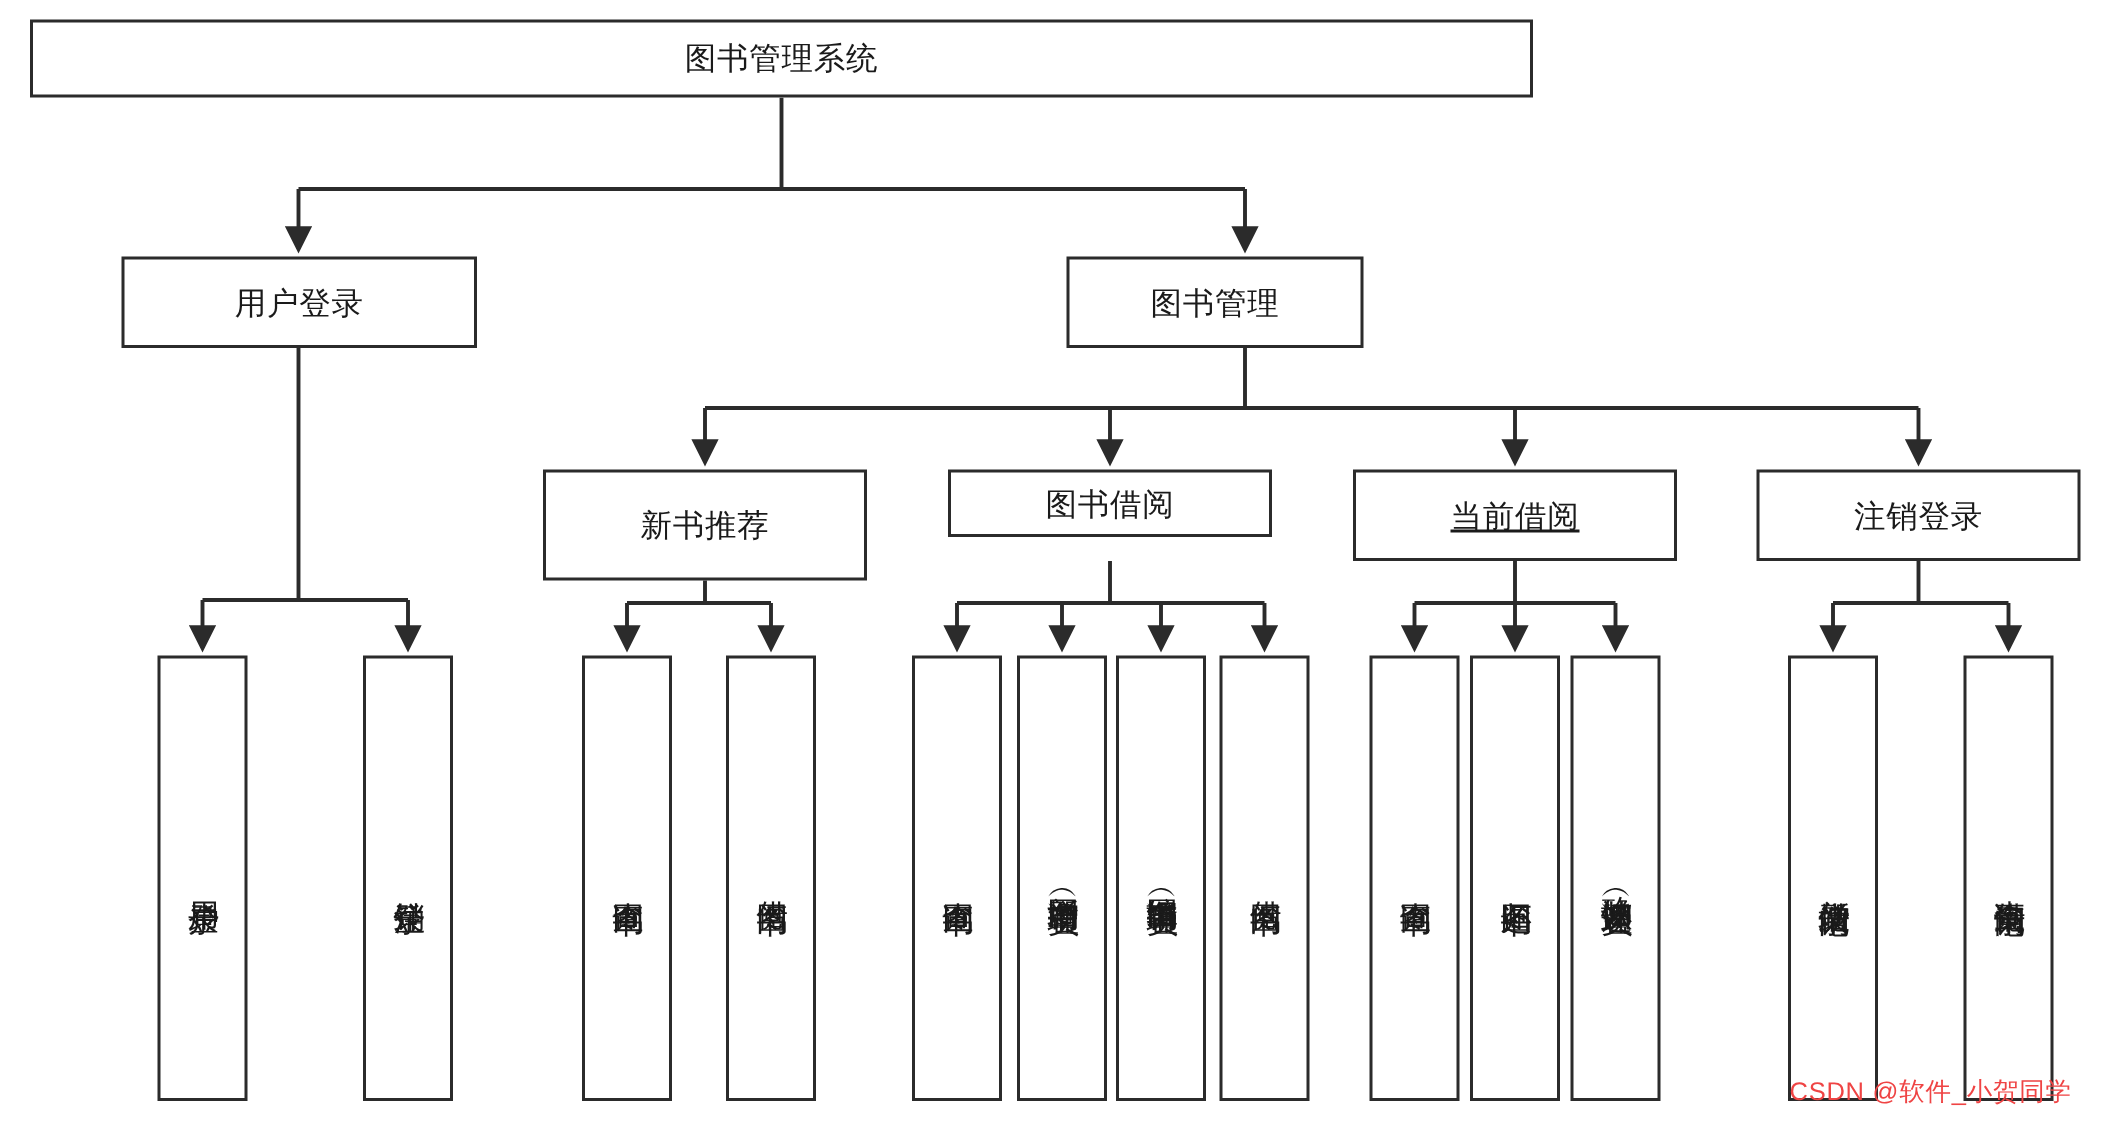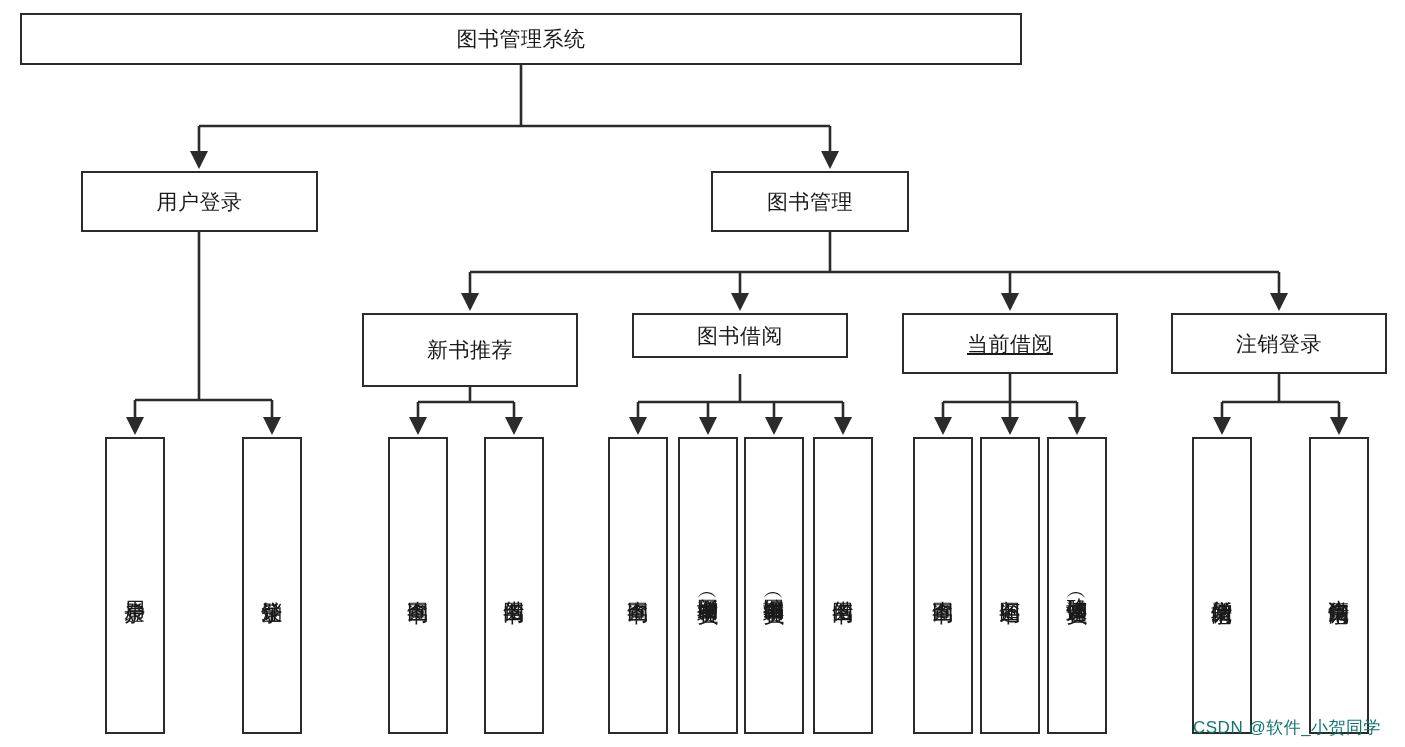--- a/index.html
+++ b/index.html
@@ -51,21 +51,21 @@
     writing-mode: vertical-rl;
     text-orientation: upright;
     white-space: normal;
     max-height: 100%;
   }
   #watermark {
     position: absolute;
     left: 1193px;
     top: 716px;
     font-size: 17px;
-    color: #0f766e;
+    color: #ef4444;
     white-space: nowrap;
     letter-spacing: 0.5px;
     pointer-events: none;
   }
 </style>
 </head>
 <body>
 
 <div id="canvas">
 

